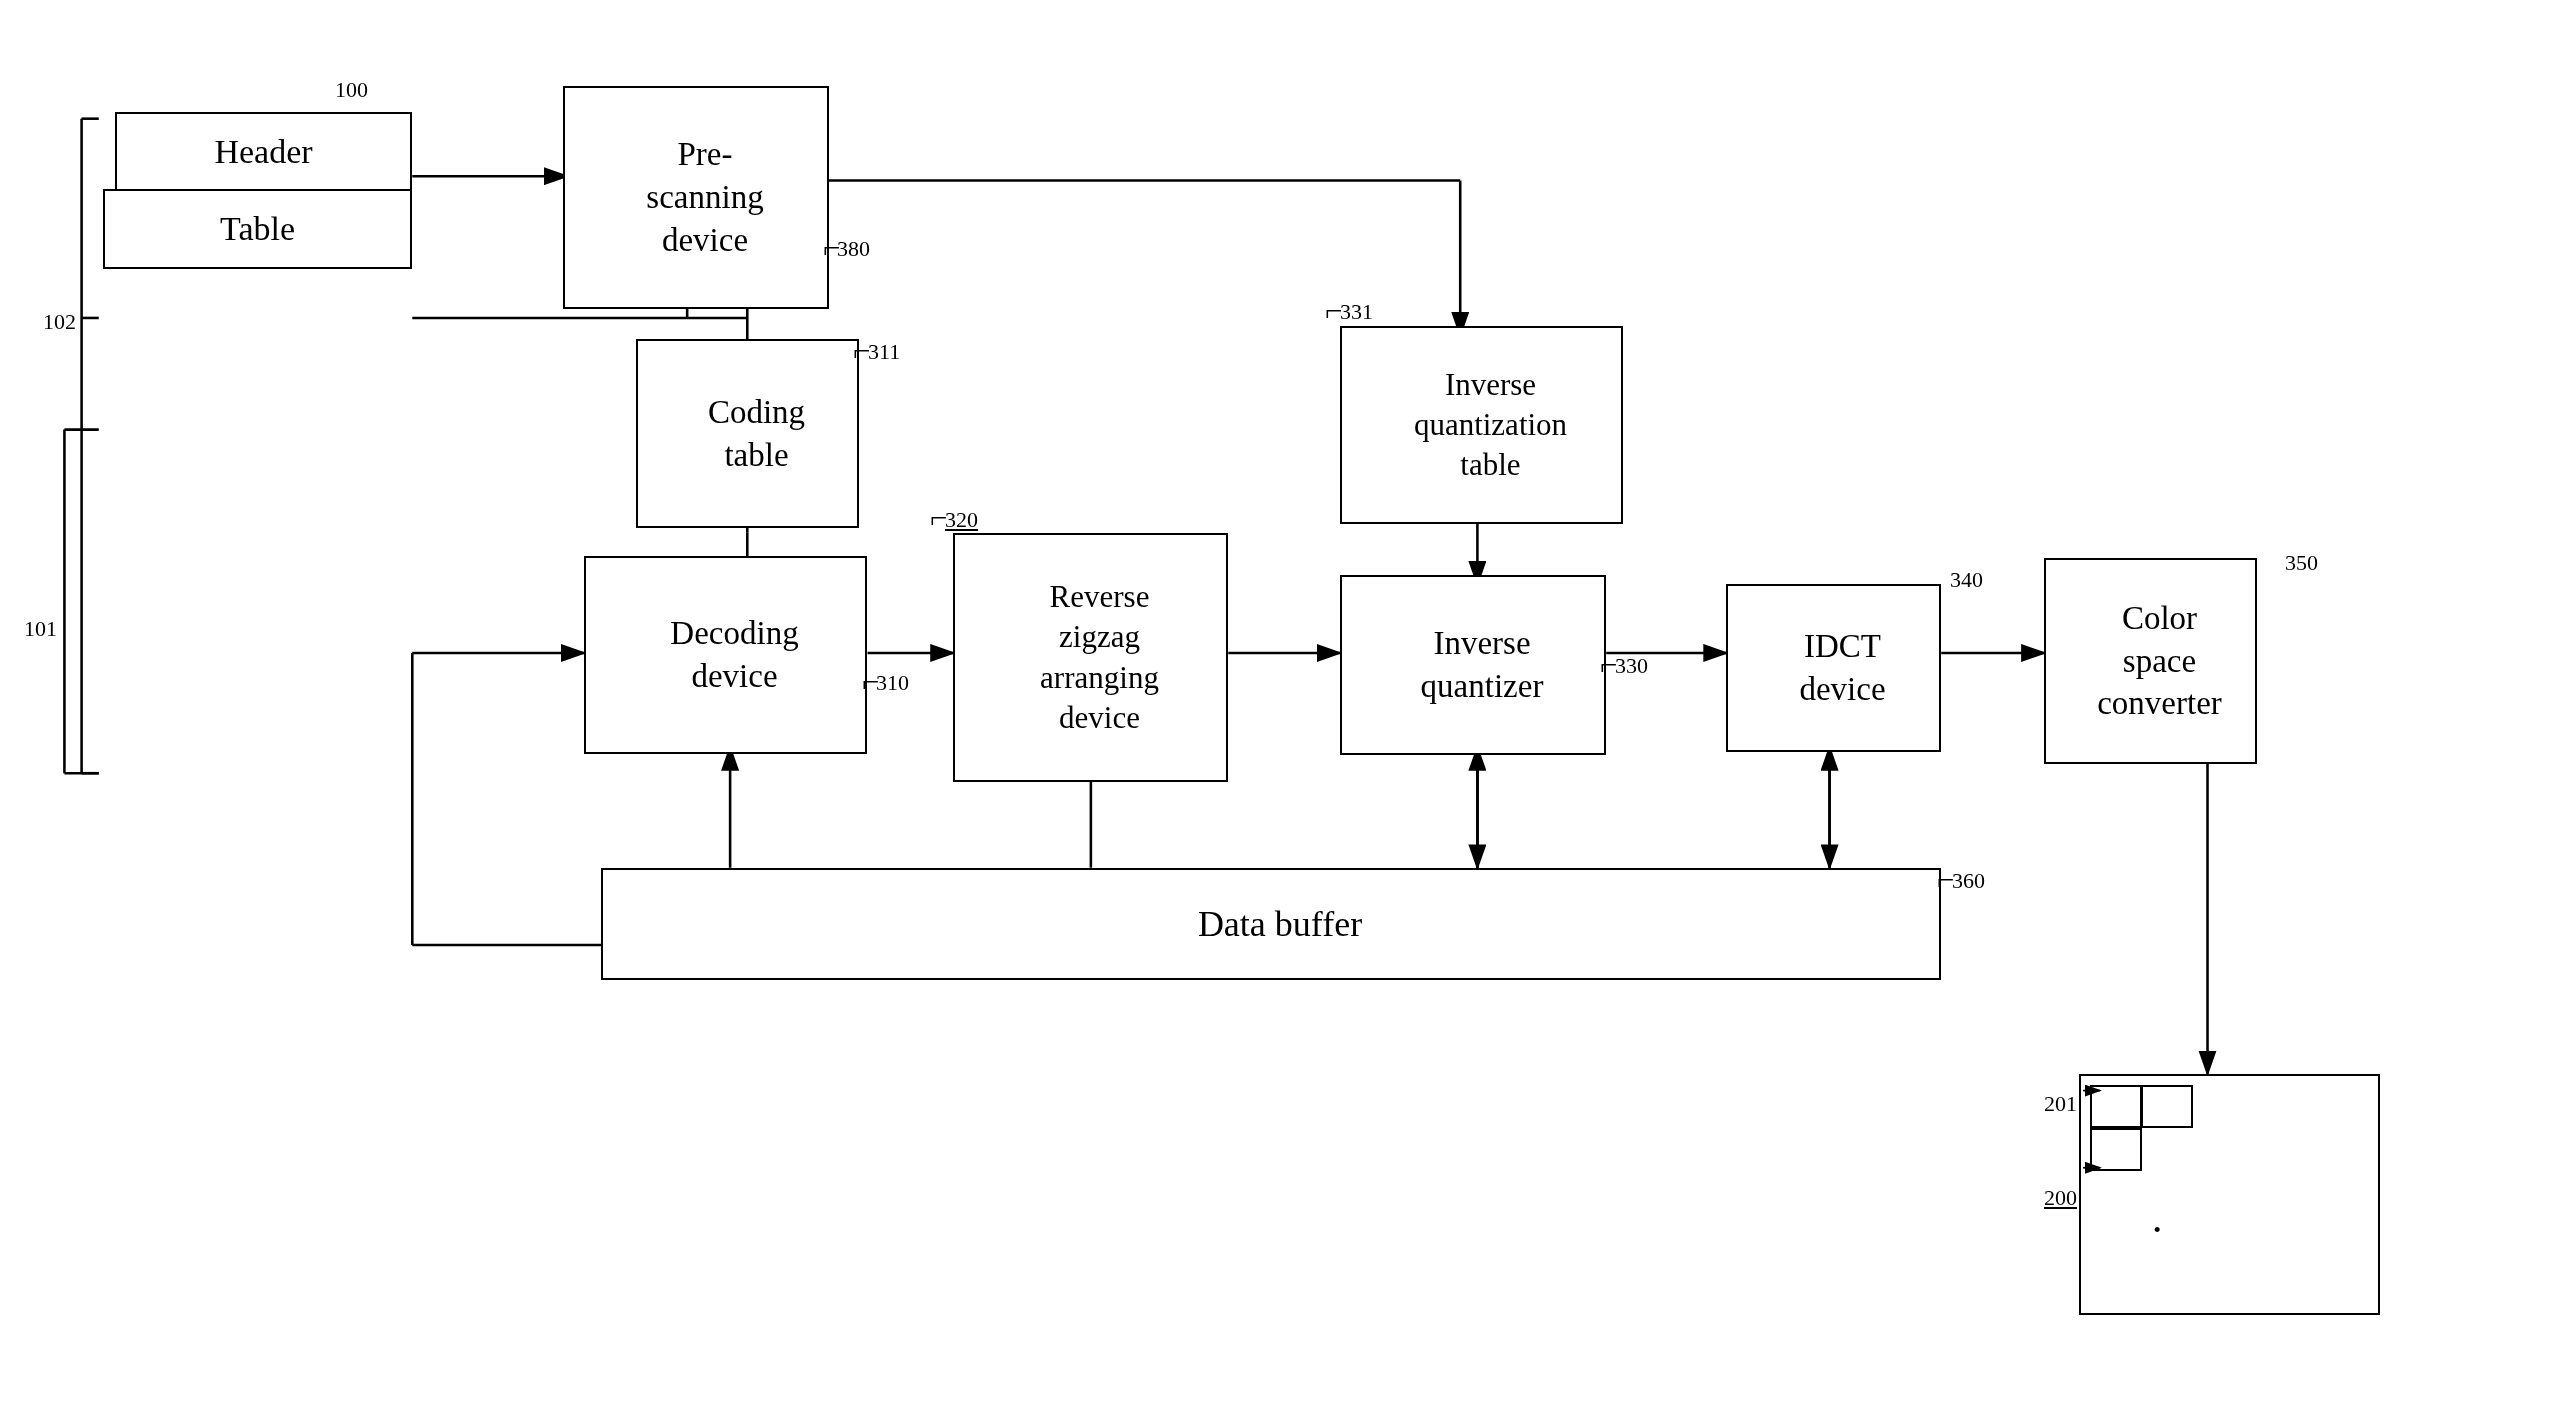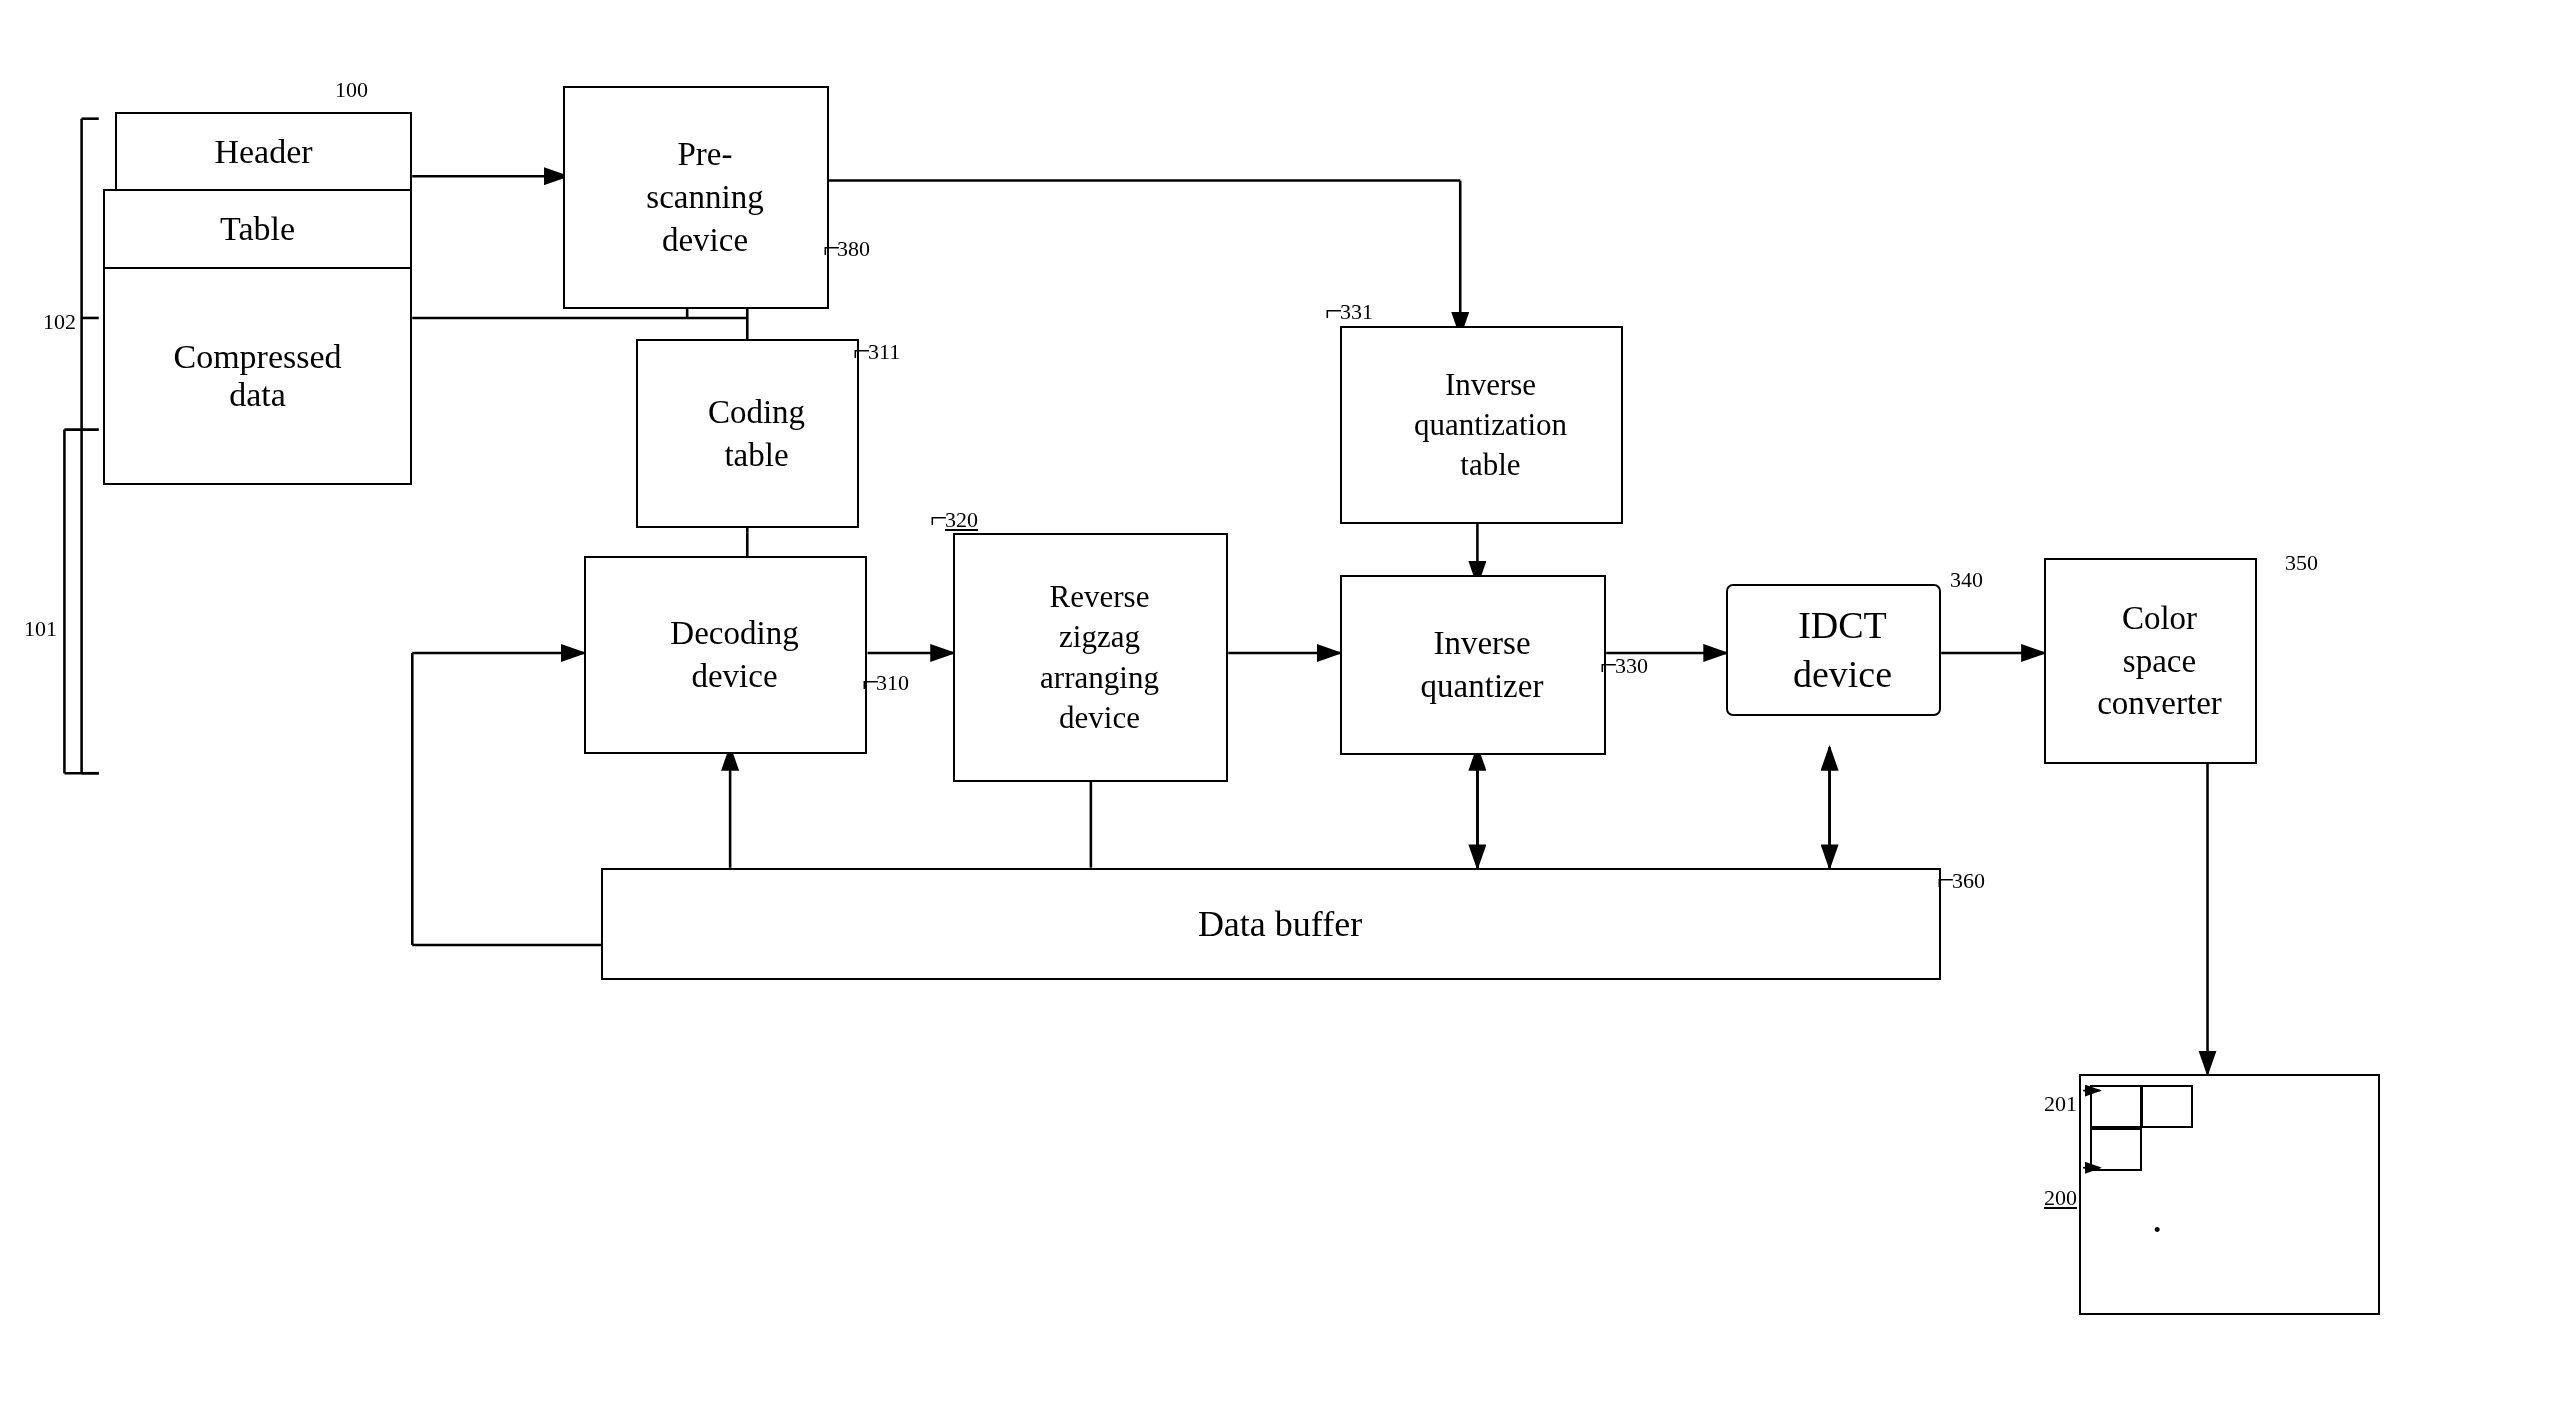--- a/index.html
+++ b/index.html
@@ -140,21 +140,20 @@
     <line x1="2480" y1="1290" x2="2540" y2="1290" stroke="#000" stroke-width="3"></line>
     <line x1="2480" y1="1290" x2="2480" y2="1340" stroke="#000" stroke-width="3"></line>
     <line x1="2540" y1="1290" x2="2540" y2="1340" stroke="#000" stroke-width="3"></line>
     <line x1="2480" y1="1340" x2="2540" y2="1340" stroke="#000" stroke-width="3"></line>
 
   </svg>
 
   <div style="position:absolute; left:103px; top:112px; width:309px;">
     <div class="file-header">Header</div>
     <div class="file-table">Table</div>
-    <div class="file-data">Compressed<br>data</div>
   </div>
 
   <div class="label" style="left:335px; top:77px;">100</div>
 
   <div class="label" style="left:43px; top:309px;">102</div>
 
   <div class="label" style="left:24px; top:616px;">101</div>
 
   <div class="block" style="left:563px; top:86px; width:266px; height:223px; font-size:33px;">
     Pre-<br>scanning<br>device
@@ -186,21 +185,21 @@
   </div>
   <div class="label" style="left:1340px; top:299px;">331</div>
   <div style="position:absolute; left:1325px; top:293px; font-size:31px;">⌐</div>
 
   <div class="block" style="left:1340px; top:575px; width:266px; height:180px; font-size:33px;">
     Inverse<br>quantizer
   </div>
   <div class="label" style="left:1615px; top:653px;">330</div>
   <div style="position:absolute; left:1600px; top:647px; font-size:31px;">⌐</div>
 
-  <div class="block" style="left:1726px; top:584px; width:215px; height:132px; font-size:38px;border-radius:7px;">
+  <div class="block" style="left:1726px; top:584px; width:215px; height:168px; font-size:33px;">
     IDCT<br>device
   </div>
   <div class="label" style="left:1950px; top:567px;">340</div>
 
   <div class="block" style="left:2044px; top:558px; width:213px; height:206px; font-size:33px;">
     Color<br>space<br>converter
   </div>
   <div class="label" style="left:2285px; top:550px;">350</div>
 
   <div class="block" style="left:601px; top:868px; width:1340px; height:112px; font-size:36px;">

